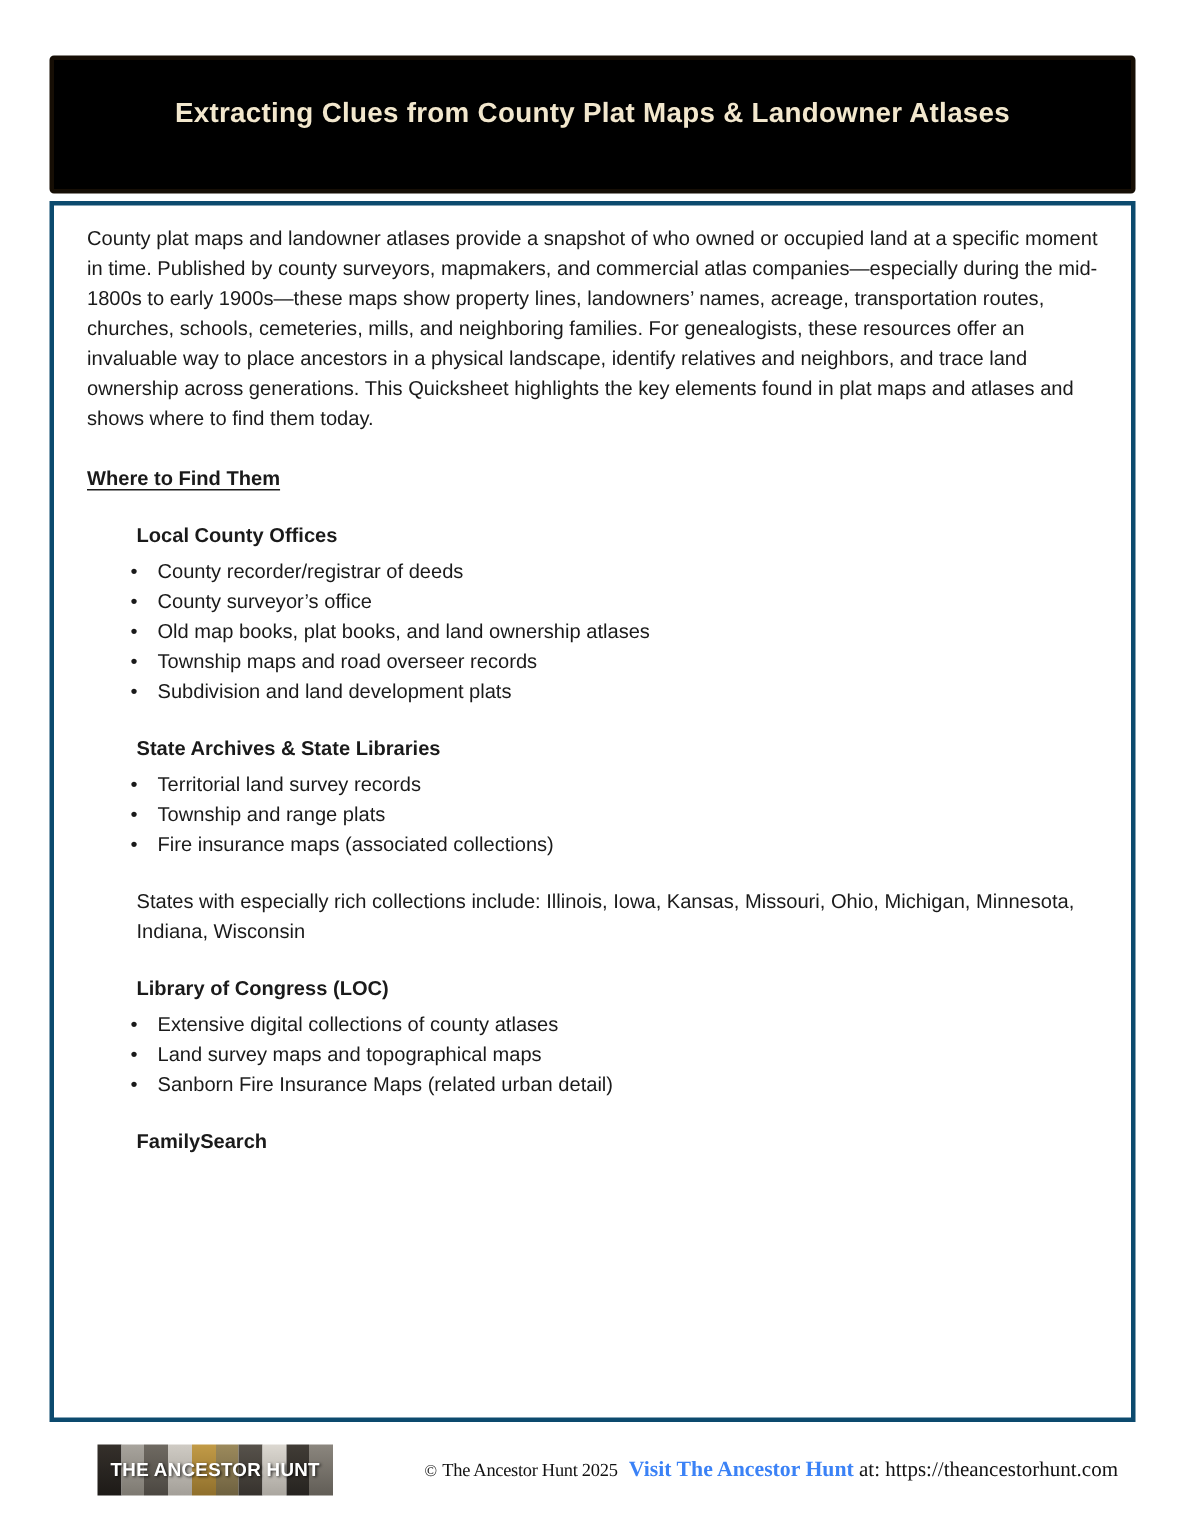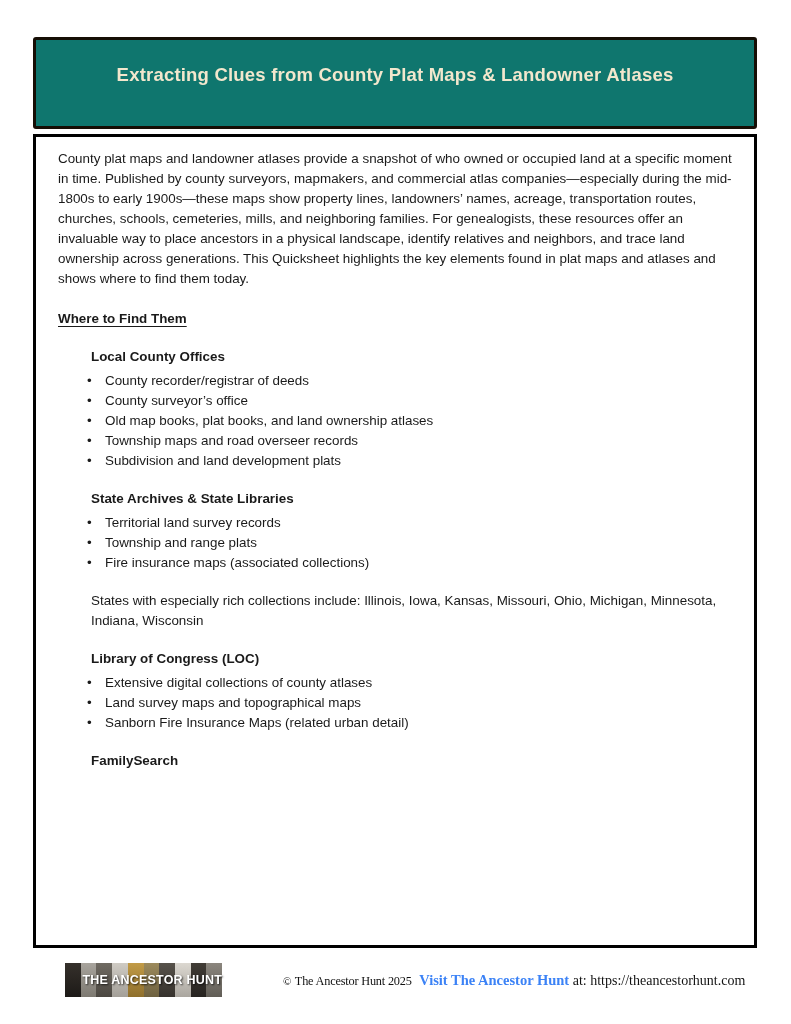--- a/index.html
+++ b/index.html
@@ -8,38 +8,38 @@
     width: 791px; height: 1024px;
     position: relative;
     font-family: "Liberation Sans", sans-serif;
     color: #1a1a1a;
     overflow: hidden;
   }
   .header-box {
     position: absolute;
     left: 33px; top: 37px;
     width: 724px; height: 92px;
-    background: #0f766e;
+    background: #000000;
     border: 3px solid #160e05;
     border-radius: 3px;
     text-align: center;
   }
   .header-box h1 {
     margin-top: 24px;
     font-size: 18.5px;
     font-weight: 600;
     letter-spacing: 0.2px;
     color: #f2e7cd;
   }
   .content-box {
     position: absolute;
     left: 33px; top: 134px;
     width: 724px; height: 814px;
     background: #ffffff;
-    border: 3px solid #000000;
+    border: 3px solid #0c4a6e;
     padding: 12px 22px 0 22px;
     font-size: 13.4px;
     line-height: 20px;
   }
   .content-box p.intro { margin: 0; }
   .content-box h2 {
     margin-top: 20px;
     font-size: 13.4px;
     font-weight: bold;
     text-decoration: underline;
@@ -84,21 +84,21 @@
   .logo .s5  { background: linear-gradient(180deg, #c29b47, #8f6f2c); }
   .logo .s6  { background: linear-gradient(180deg, #9c8a5c, #6e6140); }
   .logo .s7  { background: linear-gradient(180deg, #57524b, #36322d); }
   .logo .s8  { background: linear-gradient(180deg, #dcd8d1, #aaa69f); }
   .logo .s9  { background: linear-gradient(180deg, #413c36, #262320); }
   .logo .s10 { background: linear-gradient(180deg, #8b867e, #615d56); }
   .logo .logo-text {
     position: absolute;
     left: 0; right: 0; top: 50%;
     transform: translateY(-52%);
-    text-align: right;
+    text-align: center;
     color: #ffffff;
     font-weight: bold;
     font-size: 12.5px;
     letter-spacing: 0.2px;
     white-space: nowrap;
     text-shadow: 1px 1px 2px rgba(0,0,0,0.75);
   }
   .footer-line {
     margin-left: 61px;
     font-family: "Liberation Serif", serif;

